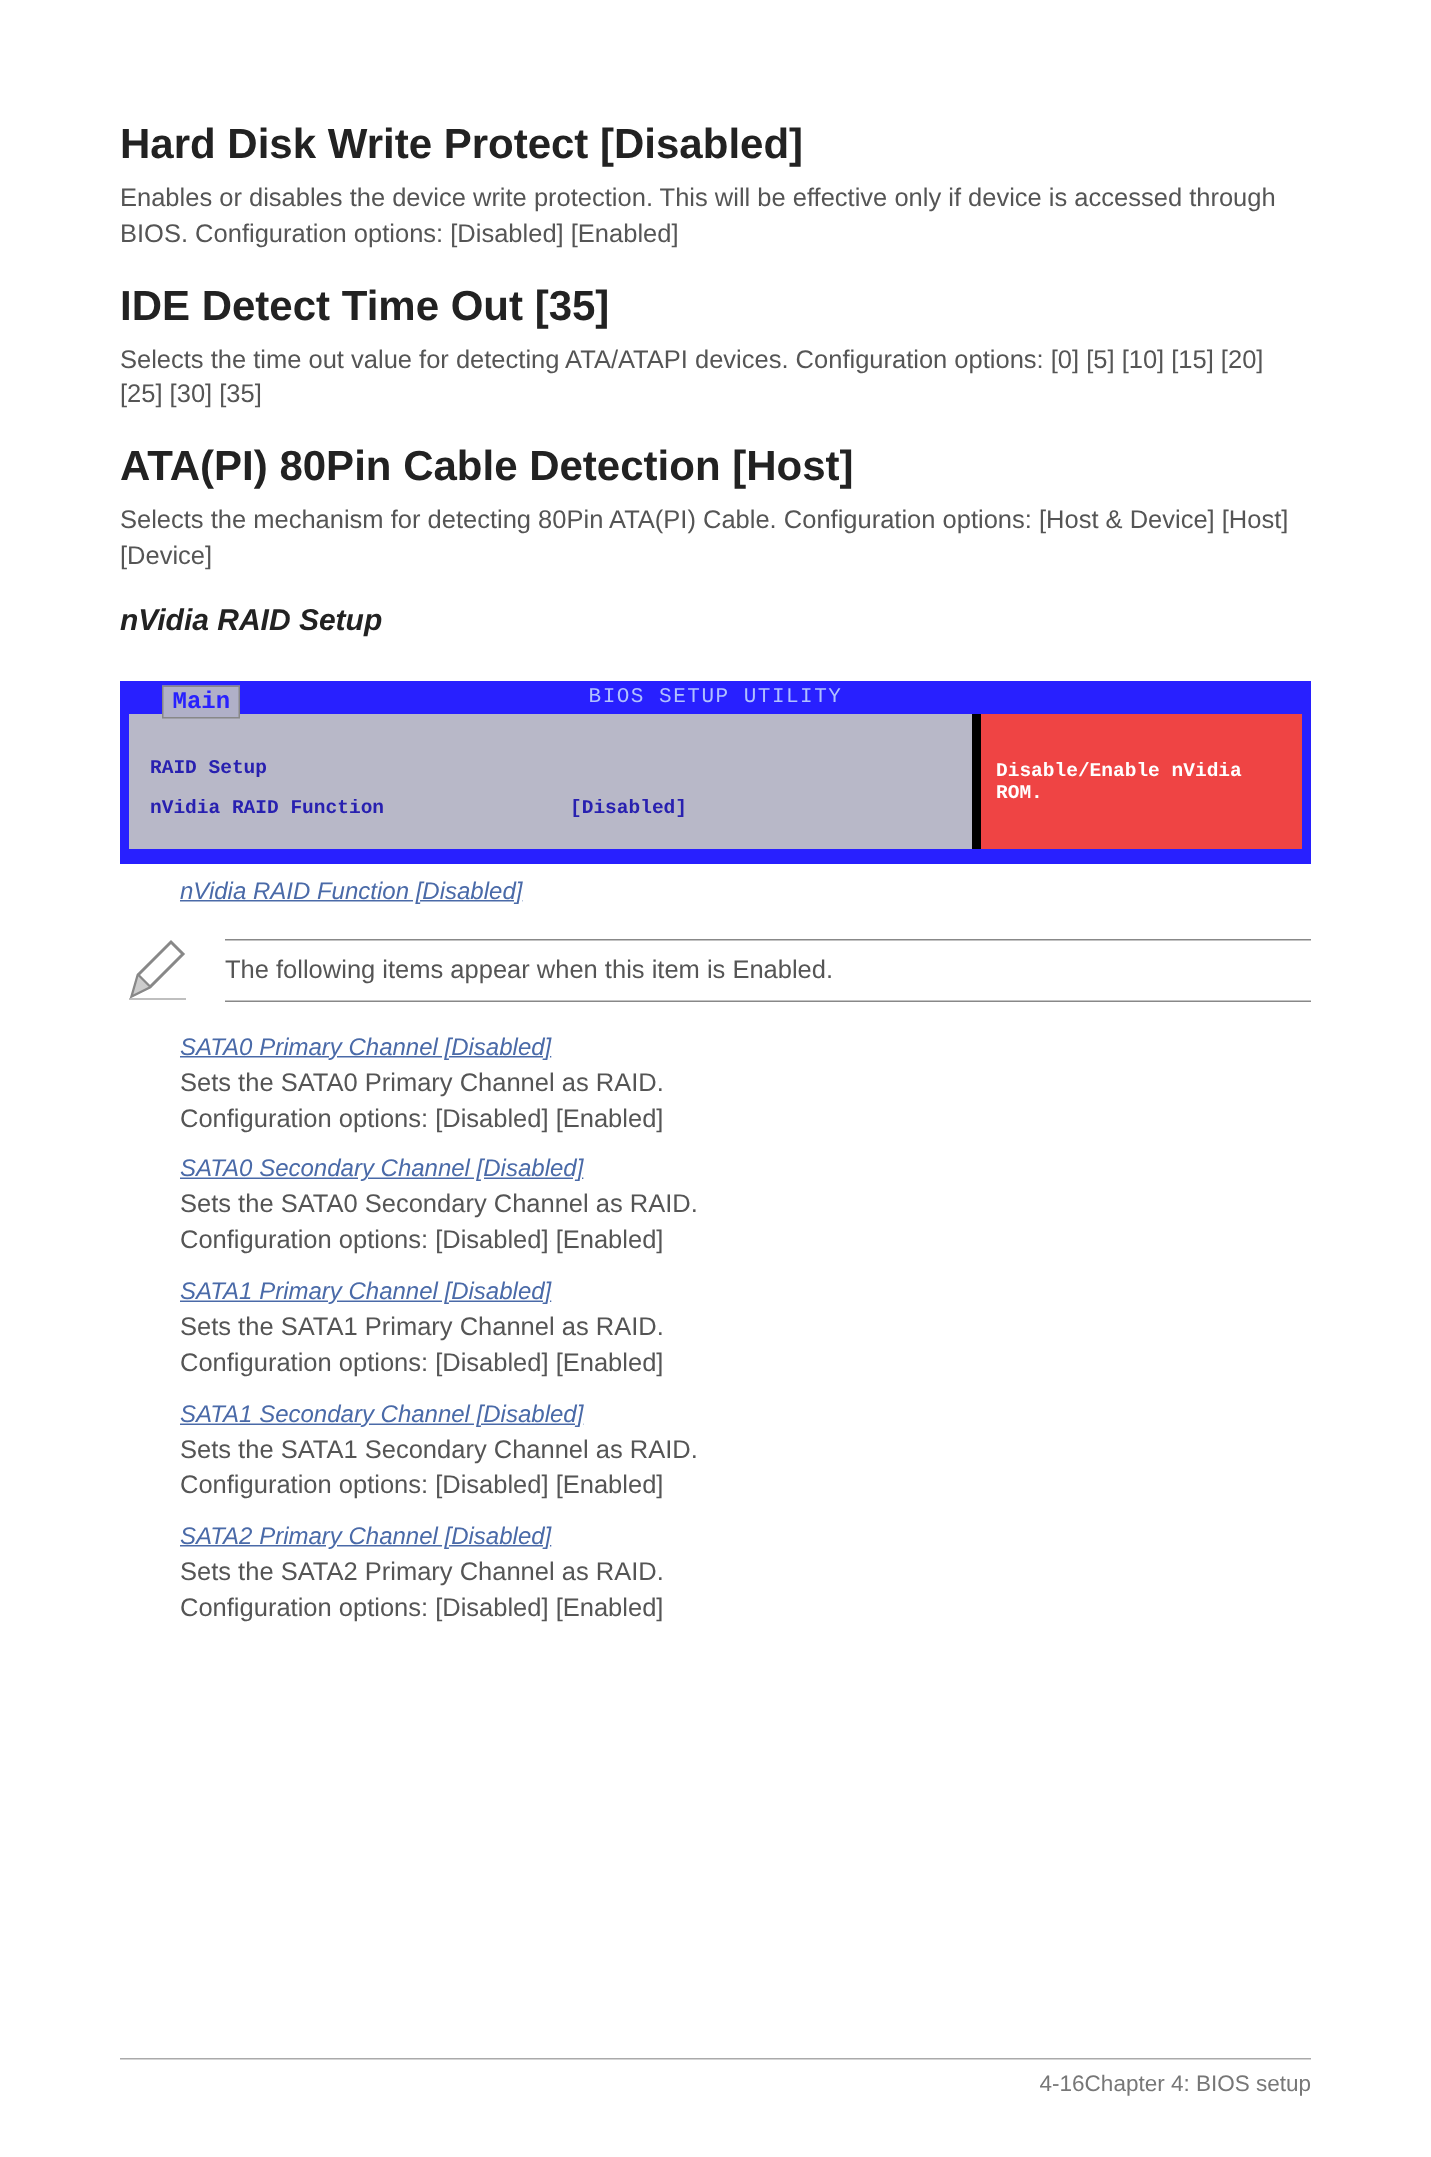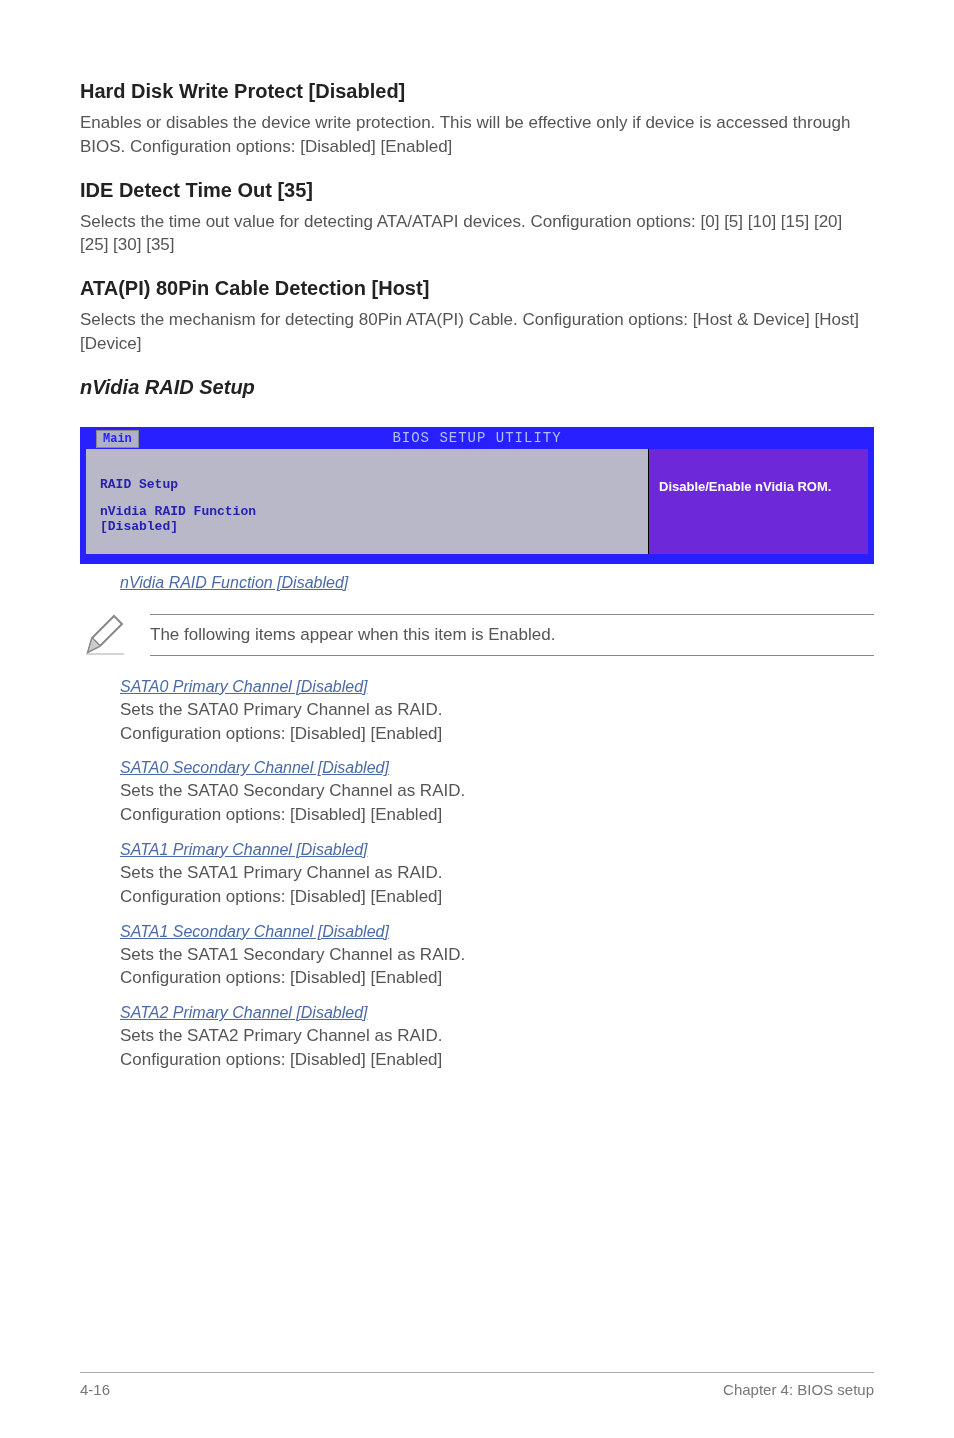--- a/index.html
+++ b/index.html
@@ -6,21 +6,21 @@
   body {
     width: 954px;
     height: 1438px;
     background: #fff;
     font-family: Arial, Helvetica, sans-serif;
     color: #333;
     padding: 80px 80px 40px 80px;
     position: relative;
   }
   h2.section-title {
-    font-size: 20px;
+    font-size: 28px;
     font-weight: bold;
     color: #222;
     margin-bottom: 8px;
   }
   p.body-text {
     font-size: 17px;
     color: #555;
     line-height: 1.4;
     margin-bottom: 20px;
   }
@@ -42,27 +42,27 @@
   }
   .bios-title-row {
     display: flex;
     align-items: center;
     justify-content: center;
     position: relative;
     height: 22px;
   }
   .bios-tab {
     position: absolute;
-    left: 16px;
+    left: 28px;
     top: 3px;
     background: #b0b0c8;
     color: #2820ff;
     font-family: "Courier New", monospace;
     font-weight: bold;
-    font-size: 12px;
+    font-size: 16px;
     padding: 1px 6px;
     border: 1px solid #888;
   }
   .bios-title {
     font-family: "Courier New", monospace;
     font-weight: normal;
     color: #b0c0ff;
     font-size: 14px;
     letter-spacing: 1px;
   }
@@ -74,31 +74,31 @@
   }
   .bios-left {
     flex: 1;
     padding: 28px 14px 20px 14px;
     font-family: "Courier New", monospace;
     font-weight: bold;
     font-size: 13px;
     color: #2820b0;
   }
   .bios-left .row1 { margin-bottom: 12px; }
-  .bios-left .row2 { display: flex; flex-direction: column; }
+  .bios-left .row2 { display: flex; }
   .bios-left .row2 .label { width: 280px; }
   .bios-right {
     width: 220px;
-    background: #6d28d9;
+    background: #ef4444;
     padding: 30px 10px 10px 10px;
-    font-family: Liberation Sans, sans-serif;
+    font-family: Liberation Mono, monospace;
     font-weight: bold;
     font-size: 13px;
     color: #fff;
-    border-left: 1px solid #000000;
+    border-left: 6px solid #000000;
   }
 
   .indent-block { margin-left: 40px; }
   .item-title {
     font-style: italic;
     color: #4a6aa8;
     font-size: 16px;
     text-decoration: underline;
     margin-bottom: 2px;
   }
@@ -132,21 +132,21 @@
   }
 
   .footer {
     position: absolute;
     bottom: 40px;
     left: 80px;
     right: 80px;
     border-top: 1px solid #aaa;
     padding-top: 8px;
     display: flex;
-    justify-content: space-between;
+    justify-content: flex-end;
     font-size: 15px;
     color: #777;
   }
 </style>
 </head>
 <body>
 
 <h2 class="section-title">Hard Disk Write Protect [Disabled]</h2>
 <p class="body-text">Enables or disables the device write protection. This will be effective only if device is accessed through BIOS. Configuration options: [Disabled] [Enabled]</p>
 

